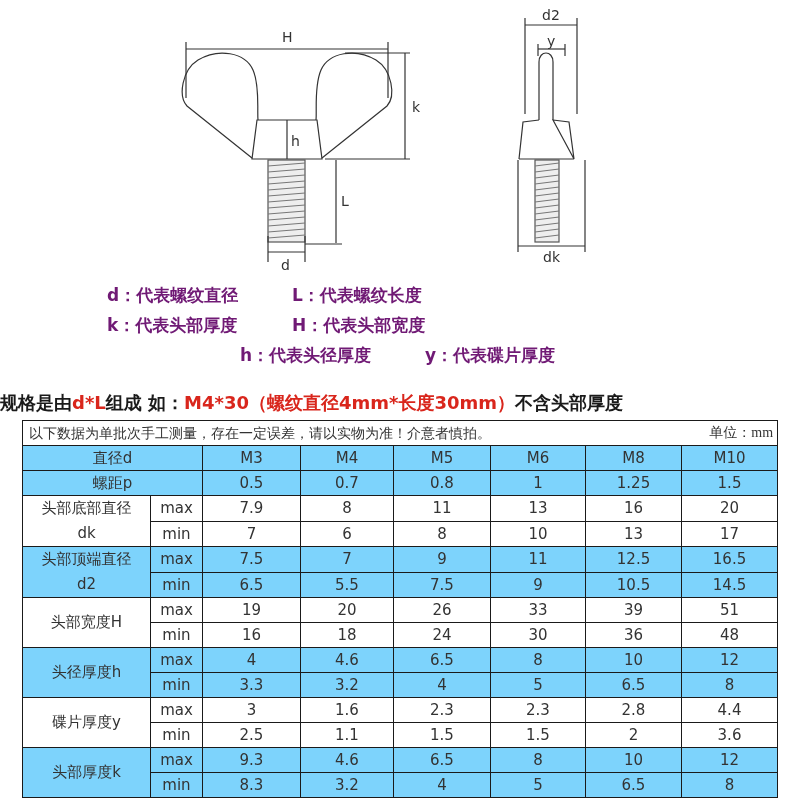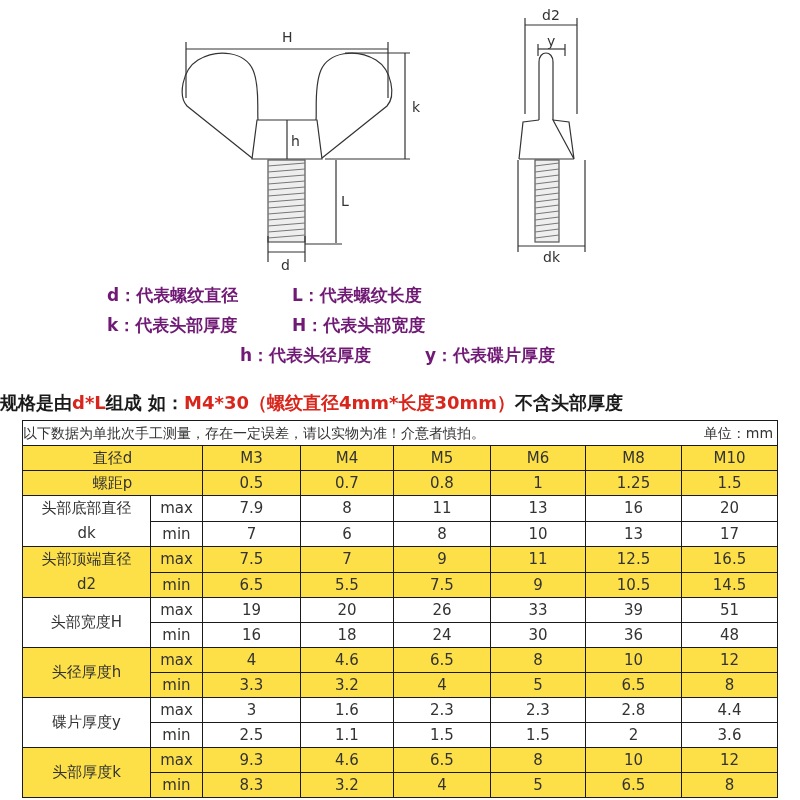--- a/index.html
+++ b/index.html
@@ -10,25 +10,25 @@
   .legend-row { position: absolute; left: 0; width: 632px; height: 30px;
                 font-size: 17px; font-weight: bold; color: #701a75; white-space: nowrap; }
   .legend-item { position: absolute; top: 2px; }
   .spec-line { position: absolute; left: 0; top: 391px; width: 735px; 
                font-size: 18px; font-weight: bold; white-space: nowrap; color: #1a1a1a; }
   .red { color: #d9261c; }
   table.spec { position: absolute; left: 22px; top: 420px; border-collapse: collapse;
                table-layout: fixed; width: 755px; font-size: 15px; }
   table.spec td { border: 1px solid #1a1a1a; text-align: center; padding: 0; height: 24px;
                   line-height: 24px; overflow: hidden; white-space: nowrap; color: #333; }
-  table.spec td.note { text-align: left; font-size: 14px; height: 23px; }
-  .gray td { background: #fde047; }
+  table.spec td.note { text-align: left; padding-left: 6px; font-size: 14px; height: 23px; }
+  .gray td { background: #7dd3fc; }
   td.label { line-height: 24px; font-size: 15px; margin-left: 36px; }
   .lbl-wrap { display: block; line-height: 25px; }
-  .unit { float: right; padding-right: 4px; }
+  .unit { float: right; padding-right: 4px; font-family: Liberation Serif, serif; }
 </style>
 </head>
 <body>
 
 <svg class="diagram" viewBox="0 0 800 280" width="800" height="280">
   <g fill="none" stroke="#333" stroke-width="1.2">
 
     <path d="M252,158 L187,106 C178,96 182,70 198,60 C218,48 245,52 253,70 C260,86 257,110 258,120"></path>
     <path d="M322,158 L387,106 C396,96 392,70 376,60 C356,48 329,52 321,70 C314,86 317,110 316,120"></path>
 

